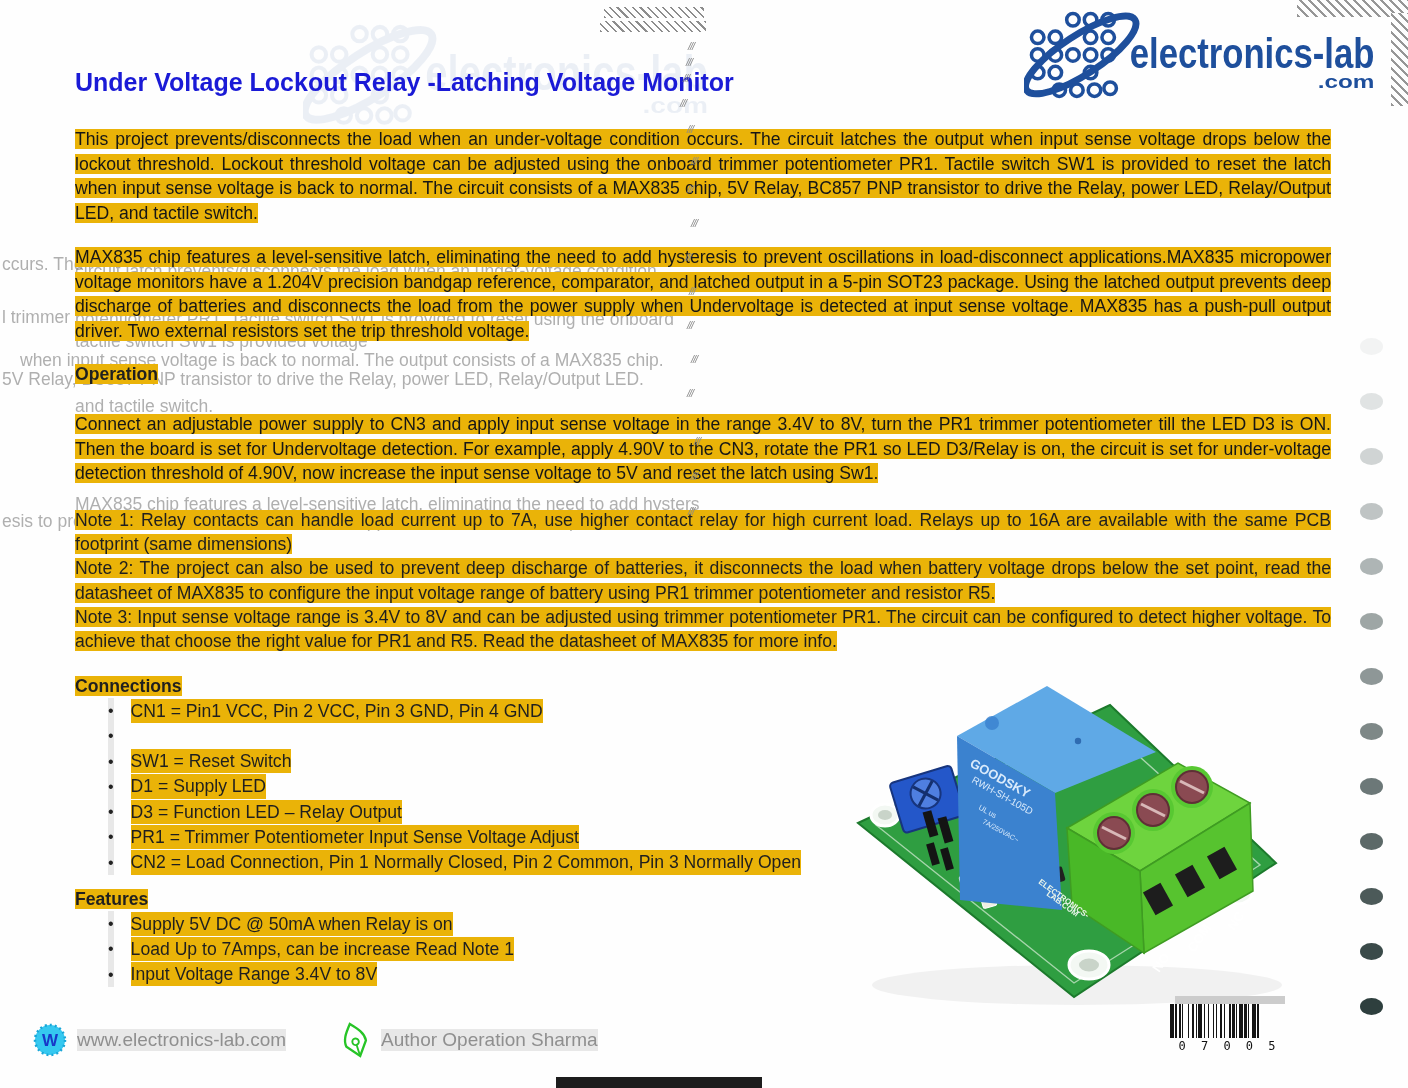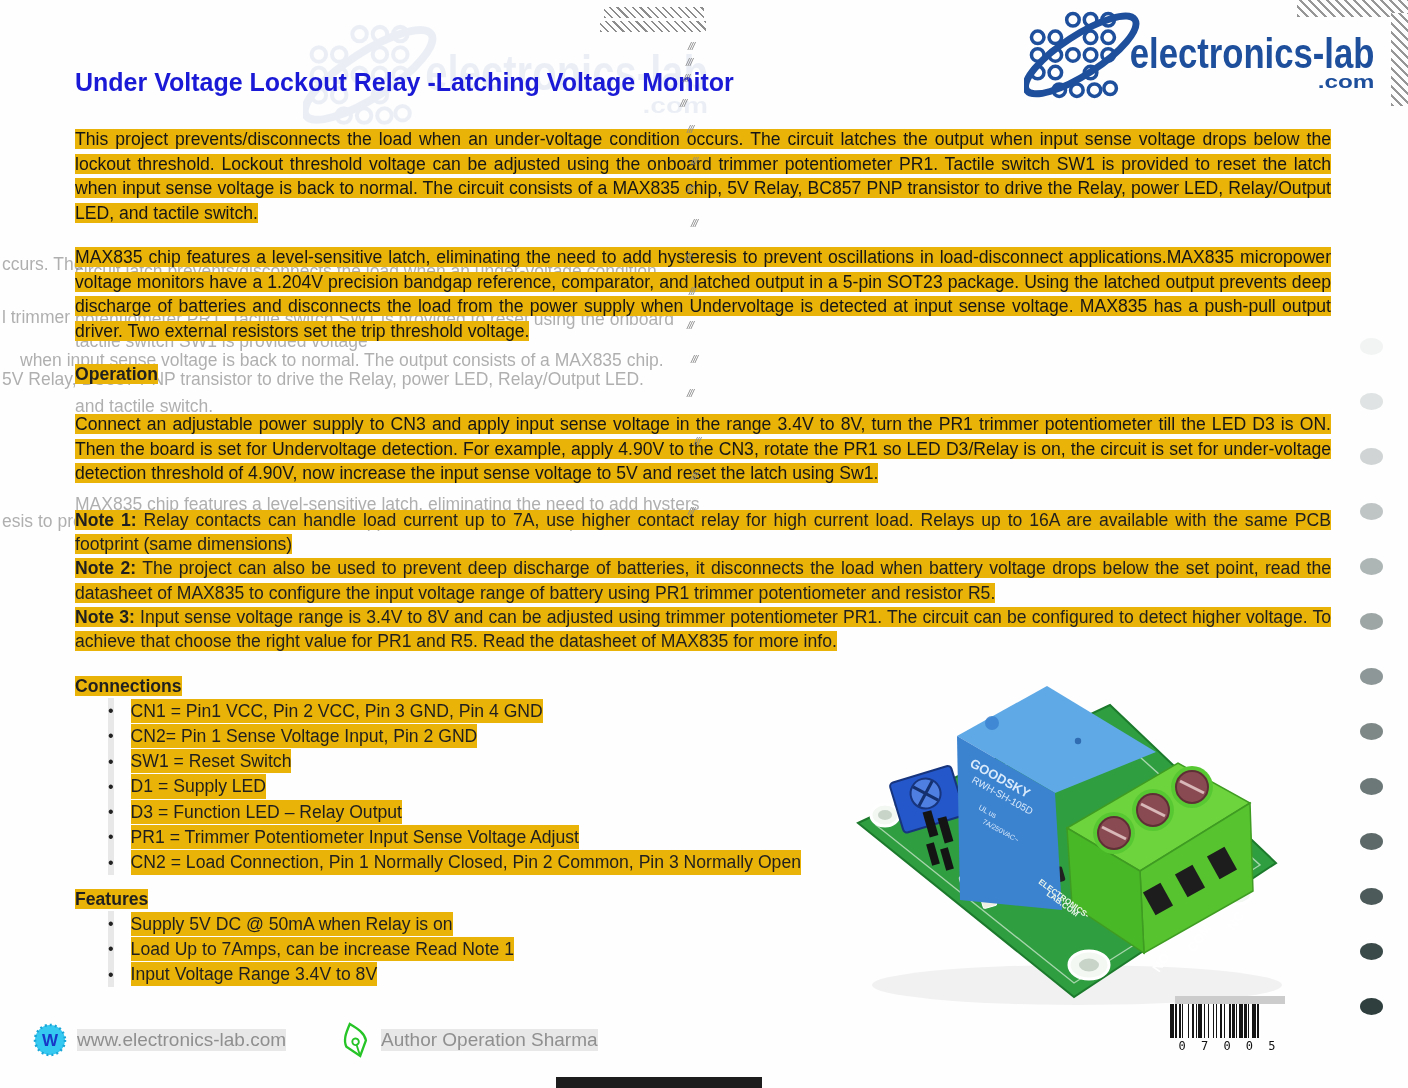--- a/index.html
+++ b/index.html
@@ -4,21 +4,21 @@
 <style>
   html,body{margin:0;padding:0;background:#ffffff;}
   #page{position:relative;width:1408px;height:1088px;background:#fefefe;overflow:hidden;
         font-family:"Liberation Sans",sans-serif;color:#1f1f1f;}
 
   
   .abs{position:absolute;}
   #title{left:75px;top:68px;font-size:25px;font-weight:700;color:#1a1ad6;letter-spacing:0;}
   .para{left:75px;width:1256px;text-align:justify;font-size:17.6px;line-height:24.7px;color:#161616;}
   .hl{background:#eab308;}
-  .b{font-weight:700;}
+  .b{font-weight:400;}
   #p1{top:127px;}
   #p2{top:245px;}
   #op-h{left:75px;top:364px;font-size:17.6px;}
   #op-b{top:412px;}
   #notes{left:75px;top:508px;width:1256px;font-size:17.6px;line-height:24.2px;text-align:justify;}
   #notes p{margin:0;}
   .sect{font-size:17.6px;font-weight:700;}
   #conn-h{left:75px;top:676px;}
   #conn-list{left:75px;top:698px;width:1100px;}
   #feat-h{left:75px;top:889px;}
@@ -136,21 +136,20 @@
   </div>
 
   <div id="conn-h" class="abs sect"><span class="hl">Connections</span></div>
   <ul id="conn-list" class="abs blist">
     <li>
         <span class="blt"></span>
         <span class="hl">CN1 = Pin1 VCC, Pin 2 VCC, Pin 3 GND, Pin 4 GND</span>
       </li>
     <li>
         <span class="blt"></span>
-        <span class="hl">CN2= Pin 1 Sense Voltage Input, Pin 2 GND</span>
       </li>
     <li>
         <span class="blt"></span>
         <span class="hl">SW1 = Reset Switch</span>
       </li>
     <li>
         <span class="blt"></span>
         <span class="hl">D1 = Supply LED</span>
       </li>
     <li>

